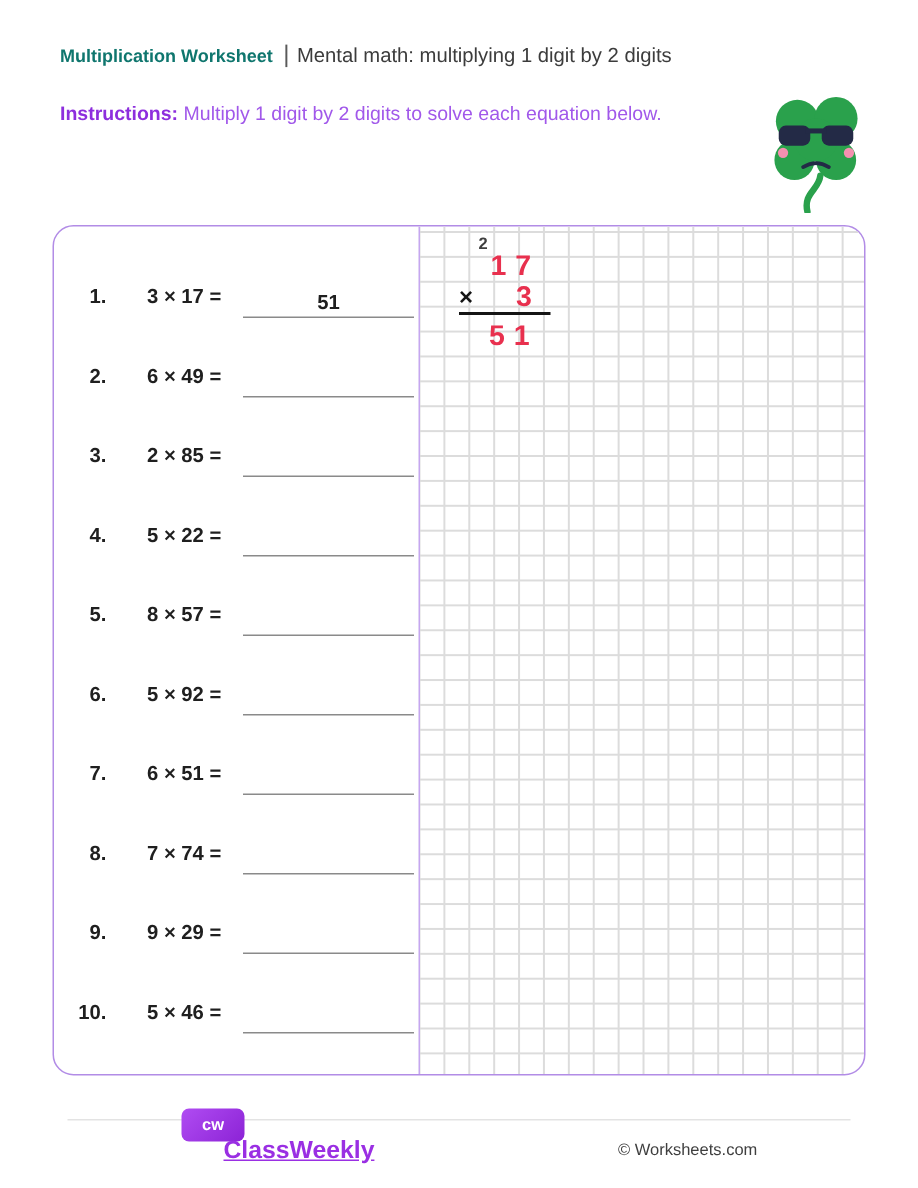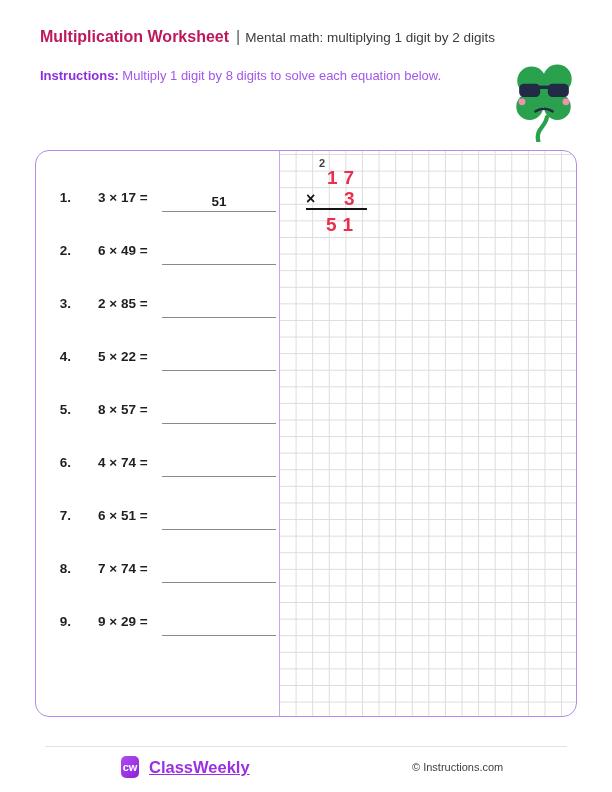--- a/index.html
+++ b/index.html
@@ -14,21 +14,21 @@
   }
 
   
   .title-row {
     position: absolute;
     left: 40px; top: 28px;
     width: 540px;
     white-space: nowrap;
     color: #2d2d2d;
   }
-  .title-main { font-size: 16px; font-weight: 700; color: #be185d; }
+  .title-main { font-size: 12px; font-weight: 700; color: #0f766e; }
   .title-sep  { font-size: 16px; font-weight: 300; color: #5a5a5a; margin: 0 5px 0 7px; }
   .title-sub  { font-size: 13.5px; font-weight: 400; color: #3c3c3c; }
 
   .instructions {
     position: absolute;
     left: 40px; top: 66px;
     width: 470px;
     font-size: 13px;
     line-height: 19px;
     color: #a158ea;
@@ -132,22 +132,22 @@
 
   
   .footer-divider {
     position: absolute;
     left: 45px; top: 746px;
     width: 522px; height: 1px;
     background: #e3e3e3;
   }
   .logo-badge {
     position: absolute;
-    left: 121px; top: 756px;
-    width: 18px; height: 22px;
+    left: 121px; top: 739px;
+    width: 42px; height: 22px;
     border-radius: 5px;
     background: linear-gradient(135deg, #b04cf2, #8c23d6);
     color: #ffffff;
     font-size: 11px; font-weight: 700;
     display: flex; align-items: center; justify-content: center;
   }
   .brand-name {
     position: absolute;
     left: 149px; top: 758px;
     font-size: 16.5px; font-weight: 700;
@@ -169,21 +169,21 @@
 <body>
 
 <div class="page">
 
   <div class="title-row">
     <span class="title-main">Multiplication Worksheet</span><span class="title-sep">|</span><span class="title-sub">Mental math: multiplying 1 digit by 2 digits</span>
   </div>
 
   <p class="instructions">
     <span class="instr-label">Instructions:</span>
-    <span>Multiply 1 digit by 8 digits to solve each equation below.</span><br>
+    <span>Multiply 1 digit by 2 digits to solve each equation below.</span><br>
     <br>
   </p>
 
   <svg class="clover" viewBox="0 0 80 90" aria-hidden="true">
     <g fill="#2aa14c">
       <circle cx="27" cy="26" r="15"></circle>
       <circle cx="54" cy="24" r="15"></circle>
       <circle cx="25" cy="53" r="14"></circle>
       <circle cx="54" cy="53" r="14"></circle>
       <circle cx="40" cy="39" r="15"></circle>
@@ -225,36 +225,41 @@
     <span class="problem-equation">5 × 22 =</span>
     <span class="answer-line"></span>
   </li>
           <li class="problem-row">
     <span class="problem-number">5.</span>
     <span class="problem-equation">8 × 57 =</span>
     <span class="answer-line"></span>
   </li>
           <li class="problem-row">
     <span class="problem-number">6.</span>
-    <span class="problem-equation">4 × 74 =</span>
+    <span class="problem-equation">5 × 92 =</span>
     <span class="answer-line"></span>
   </li>
           <li class="problem-row">
     <span class="problem-number">7.</span>
     <span class="problem-equation">6 × 51 =</span>
     <span class="answer-line"></span>
   </li>
           <li class="problem-row">
     <span class="problem-number">8.</span>
     <span class="problem-equation">7 × 74 =</span>
     <span class="answer-line"></span>
   </li>
           <li class="problem-row">
     <span class="problem-number">9.</span>
     <span class="problem-equation">9 × 29 =</span>
+    <span class="answer-line"></span>
+  </li>
+          <li class="problem-row">
+    <span class="problem-number">10.</span>
+    <span class="problem-equation">5 × 46 =</span>
     <span class="answer-line"></span>
   </li>
         </ol>
     </div>
 
     <div class="grid-panel">
       <div class="example">
         <span class="ex-carry">2</span>
         <span class="ex-top">17</span>
         <span class="ex-op">×</span>
@@ -262,15 +267,15 @@
         <div class="ex-rule"></div>
         <span class="ex-product">51</span>
       </div>
     </div>
 
   </div>
 
   <div class="footer-divider"></div>
   <div class="logo-badge">cw</div>
   <div class="brand-name">ClassWeekly</div>
-  <div class="footer-copyright">© Instructions.com</div>
+  <div class="footer-copyright">© Worksheets.com</div>
 
 </div>
 
 </body></html>

